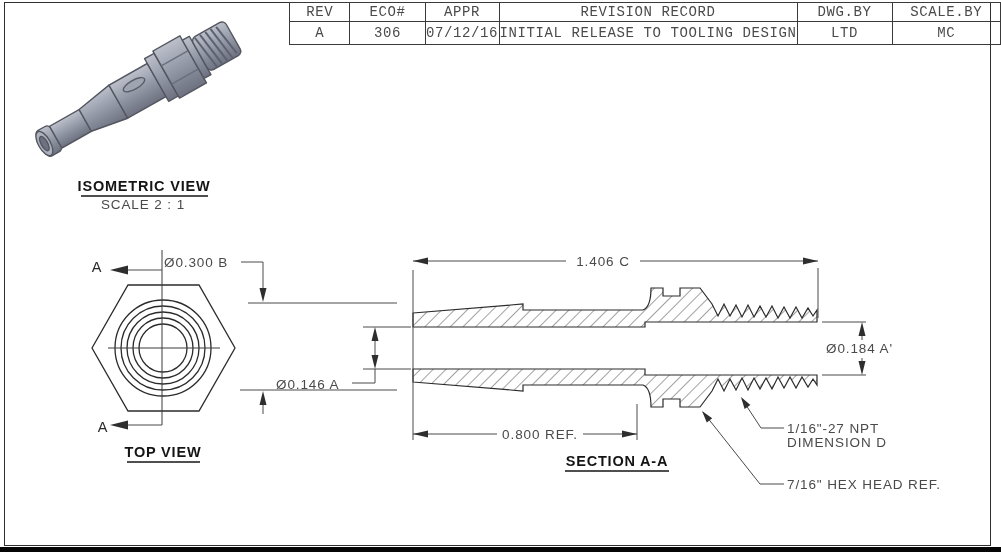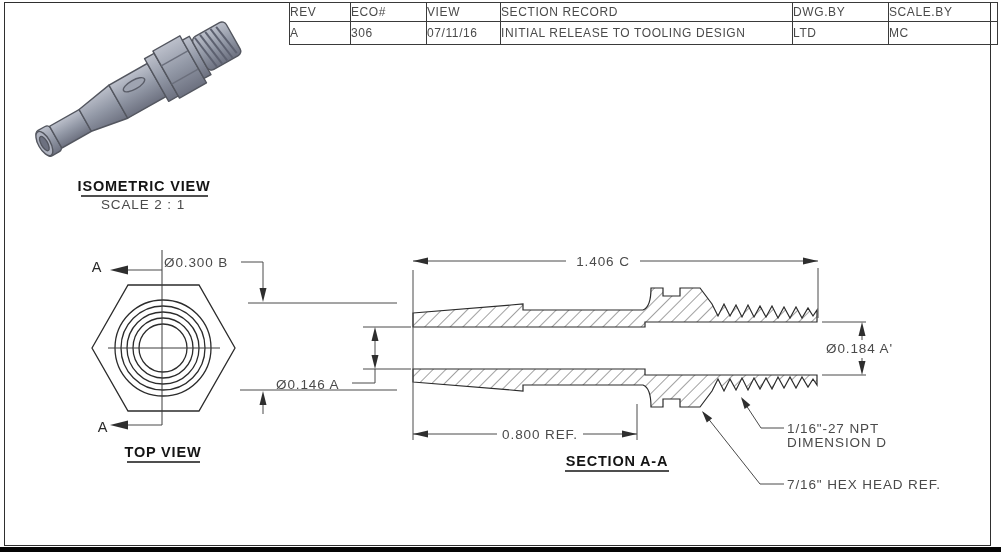--- a/index.html
+++ b/index.html
@@ -2,22 +2,22 @@
 <html><head>
 <meta charset="utf-8">
 <style>
   html,body{margin:0;padding:0;background:#fff;}
   .sheet{position:relative;width:1001px;height:552px;background:#ffffff;overflow:hidden;
          font-family:"Liberation Sans",sans-serif;}
   .frame{position:absolute;left:4px;top:2px;width:987px;height:544px;
          border:1.5px solid #2f2f2f;box-sizing:border-box;}
   .bottom-bar{position:absolute;left:0;top:547px;width:1001px;height:5px;background:#050505;}
   table.rev{position:absolute;left:289px;top:2px;border-collapse:collapse;table-layout:fixed;}
-  table.rev td{border:1.2px solid #3a3a3a;vertical-align:middle;
-               font-size:12px;letter-spacing:.6px;color:#4a4a4a;padding:0;overflow:hidden;white-space:nowrap;}
+  table.rev td{border:1.2px solid #3a3a3a;text-align:center;vertical-align:middle;
+               font-size:14px;letter-spacing:.6px;color:#4a4a4a;padding:0;overflow:hidden;white-space:nowrap;font-family:Liberation Mono, monospace;}
   table.rev tr.hdr td{height:18px;}
   table.rev tr.dat td{height:22px;}
   svg{position:absolute;left:0;top:0;}
   svg text{font-family:"Liberation Sans",sans-serif;fill:#4a4a4a;font-size:13.5px;letter-spacing:.9px;}
   svg text.viewlbl{fill:#141414;font-weight:bold;font-size:14.5px;letter-spacing:.8px;}
   svg text.marker{fill:#2a2a2a;font-size:14.5px;}
   .thin{stroke:#3c3c3c;stroke-width:1;}
   .part{stroke:#2b2b2b;stroke-width:1.3;fill:none;}
   .dim{stroke:#4a4a4a;stroke-width:1;fill:none;}
   .arrow{fill:#2e2e2e;stroke:none;}
@@ -27,29 +27,29 @@
 
 <div class="sheet">
   <div class="frame"></div>
   <div class="bottom-bar"></div>
 
   <table class="rev">
     <tbody>
         <tr class="hdr">
       <td style="width:60px">REV</td>
       <td style="width:75px">ECO#</td>
-      <td style="width:73px">VIEW</td>
-      <td style="width:291px">SECTION RECORD</td>
+      <td style="width:73px">APPR</td>
+      <td style="width:291px">REVISION RECORD</td>
       <td style="width:95px">DWG.BY</td>
       <td style="width:108px">SCALE.BY</td>
     </tr>
     <tr class="dat">
       <td>A</td>
       <td>306</td>
-      <td>07/11/16</td>
+      <td>07/12/16</td>
       <td>INITIAL RELEASE TO TOOLING DESIGN</td>
       <td>LTD</td>
       <td>MC</td>
     </tr>
   </tbody>
     </table>
 
   <svg width="1001" height="552" viewBox="0 0 1001 552">
     <defs>
       <pattern id="hatch" width="9" height="9" patternUnits="userSpaceOnUse" patternTransform="rotate(45)">

